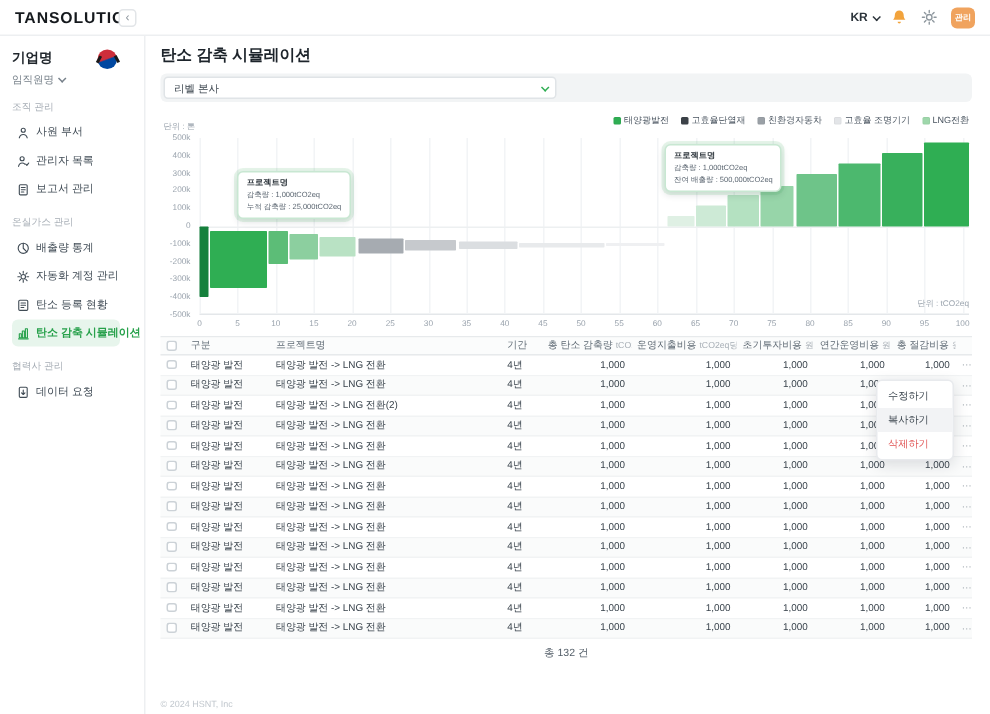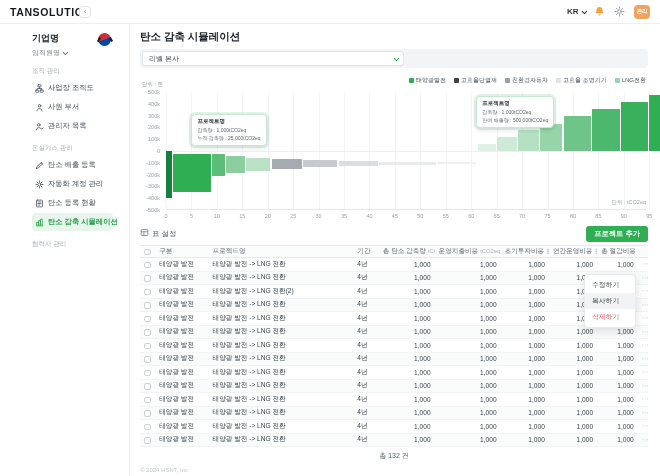--- a/index.html
+++ b/index.html
@@ -10,21 +10,21 @@
   .logo{font-weight:800;font-size:10.5px;letter-spacing:.6px;color:#15191d;}
   .collapse{position:absolute;left:79px;top:6px;width:12px;height:12px;border:1px solid #e2e5e8;border-radius:3px;background:#fff;color:#8a939b;font-size:8px;line-height:10px;text-align:center;cursor:pointer;}
   .topbar-right{margin-left:auto;display:flex;align-items:center;gap:9px;}
   .locale{font-size:8px;font-weight:700;color:#2c343b;display:flex;align-items:center;cursor:pointer;}
   .chev{display:inline-block;width:3.5px;height:3.5px;border-right:1.2px solid currentColor;border-bottom:1.2px solid currentColor;transform:rotate(45deg) translateY(-1px);margin-left:3px;}
   .chev.green{color:#2fae53;}
   .tb-ico svg{display:block;}
   .avatar{width:16px;height:14px;border-radius:4px;background:#f0a35e;color:#fff;font-size:5.5px;font-weight:700;display:flex;align-items:center;justify-content:center;cursor:pointer;}
   
   .body{display:flex;height:452px;}
-  .sidebar{width:106px;border-right:1px solid #edeff1;padding:8px 16px 4px 8px;overflow:hidden;flex:none;margin-left:24px;}
+  .sidebar{width:97px;border-right:1px solid #edeff1;padding:8px 16px 4px 8px;overflow:hidden;flex:none;}
   .company{position:relative;margin-bottom:4px;padding-right:16px;}
   .company-name{font-size:9px;font-weight:700;color:#20262c;}
   .company-member{font-size:7px;color:#77818a;margin-top:3px;display:flex;align-items:center;cursor:pointer;}
   .flag{position:absolute;right:2px;top:1px;width:13px;height:13px;border-radius:50%;background:linear-gradient(160deg,#cd2e3a 47%,#0047a0 53%);}
   .flag::before{content:"";position:absolute;left:0px;top:4px;width:1.5px;height:5px;background:#1a1a1a;transform:rotate(28deg);}
   .flag::after{content:"";position:absolute;right:0px;top:4px;width:1.5px;height:5px;background:#1a1a1a;transform:rotate(-28deg);}
   .sb-label{font-size:6.5px;color:#a6adb5;margin:9px 0 3px;}
   .sb-item{display:flex;align-items:center;gap:4px;padding:4px 3px;border-radius:4px;color:#414c56;font-size:7.3px;margin:1px 0;cursor:pointer;white-space:nowrap;}
   .sb-item.sel{background:#e7f5ec;color:#27a14b;font-weight:700;}
   .sb-ico{flex:none;display:flex;}
@@ -110,54 +110,53 @@
           <span>임직원명</span>
           <span class="chev"></span>
         </div>
         <div class="flag"></div>
       </div>
       <nav>
           <div class="sb-label">조직 관리</div>
           <div class="sb-item">
             <span class="sb-ico">
               <svg viewBox="0 0 12 12">
-                <rect x="4" y="1" width="4" height="3" rx=".5"></rect>
-                <rect x="1" y="8" width="4" height="3" rx=".5"></rect>
-                <rect x="7" y="8" width="4" height="3" rx=".5"></rect>
-                <path d="M6 4v2M3 8V6h6v2"></path>
-              </svg>
-            </span>
-            <span class="sb-txt">사업장 조직도</span>
-          </div>
-          <div class="sb-item">
-            <span class="sb-ico">
-              <svg viewBox="0 0 12 12">
                 <circle cx="6" cy="3.8" r="1.8"></circle>
                 <path d="M2.5 10.5c.4-2 1.8-3 3.5-3s3.1 1 3.5 3"></path>
               </svg>
             </span>
             <span class="sb-txt">사원 부서</span>
           </div>
           <div class="sb-item">
             <span class="sb-ico">
               <svg viewBox="0 0 12 12">
                 <circle cx="5" cy="3.8" r="1.8"></circle>
                 <path d="M1.8 10.5c.4-2 1.6-3 3.2-3 1 0 1.8.3 2.4 1M8.2 8.6l1 1 1.6-2"></path>
               </svg>
             </span>
             <span class="sb-txt">관리자 목록</span>
           </div>
+          <div class="sb-item">
+            <span class="sb-ico">
+              <svg viewBox="0 0 12 12">
+                <rect x="2.5" y="1.5" width="7" height="9" rx="1"></rect>
+                <path d="M4.3 4h3.4M4.3 6h3.4M4.3 8h2.2"></path>
+              </svg>
+            </span>
+            <span class="sb-txt">보고서 관리</span>
+          </div>
           <div class="sb-label">온실가스 관리</div>
           <div class="sb-item">
             <span class="sb-ico">
               <svg viewBox="0 0 12 12">
-                <path d="M2 10l.8-2.6 5.6-5.6 1.8 1.8-5.6 5.6L2 10zM7.6 2.6l1.8 1.8"></path>
-              </svg>
-            </span>
-            <span class="sb-txt">탄소 배출 등록</span>
+                <circle cx="6" cy="6" r="4.5"></circle>
+                <path d="M6 6V1.5M6 6l3.2 3.2"></path>
+              </svg>
+            </span>
+            <span class="sb-txt">배출량 통계</span>
           </div>
           <div class="sb-item">
             <span class="sb-ico">
               <svg viewBox="0 0 12 12">
                 <circle cx="6" cy="6" r="2"></circle>
                 <path d="M6 1.2v1.6M6 9.2v1.6M1.2 6h1.6M9.2 6h1.6M2.6 2.6l1.1 1.1M8.3 8.3l1.1 1.1M9.4 2.6L8.3 3.7M3.7 8.3L2.6 9.4"></path>
               </svg>
             </span>
             <span class="sb-txt">자동화 계정 관리</span>
           </div>
@@ -175,20 +174,29 @@
               <svg viewBox="0 0 12 12">
                 <path d="M1.8 10.5h8.6"></path>
                 <rect x="2.5" y="6" width="1.8" height="3.5"></rect>
                 <rect x="5.2" y="3.5" width="1.8" height="6"></rect>
                 <rect x="7.9" y="1.5" width="1.8" height="8"></rect>
               </svg>
             </span>
             <span class="sb-txt">탄소 감축 시뮬레이션</span>
           </div>
           <div class="sb-label">협력사 관리</div>
+          <div class="sb-item">
+            <span class="sb-ico">
+              <svg viewBox="0 0 12 12">
+                <rect x="2.5" y="1.5" width="7" height="9" rx="1"></rect>
+                <path d="M6 4v4M4.5 6.5L6 8l1.5-1.5"></path>
+              </svg>
+            </span>
+            <span class="sb-txt">데이터 요청</span>
+          </div>
         </nav>
     </div>
 
     <div class="main">
       <div class="page-title">탄소 감축 시뮬레이션</div>
 
       <div class="filterbar">
         <div class="select">
           <span>리벨 본사</span>
           <span class="chev green"></span>
@@ -303,32 +311,20 @@
             <span class="xtick" style="left: 375.553px;">75</span>
             <span class="xtick" style="left: 400.99px;">80</span>
             <span class="xtick" style="left: 426.427px;">85</span>
             <span class="xtick" style="left: 451.864px;">90</span>
             <span class="xtick" style="left: 477.301px;">95</span>
             <span class="xtick" style="left: 502.738px;">100</span>
           </div>
         <div class="unit-x">단위 : tCO2eq</div>
       </div>
 
-      <div class="table-controls">
-        <div class="settings">
-          <span>
-            <svg viewBox="0 0 12 12">
-                <rect x="1.5" y="2" width="9" height="8" rx="1"></rect>
-                <path d="M1.5 5h9M5.2 5v5"></path>
-              </svg>
-          </span>
-          <span>표 설정</span>
-        </div>
-        <button class="add-btn">프로젝트 추가</button>
-      </div>
 
       <div class="table-wrap">
         <div class="thead">
             <div class="cell" style="width: 3%;"><span class="cbx"></span></div>
             <div class="cell th" style="width: 10.5%;"><span>구분</span></div>
             <div class="cell th" style="width: 28.5%;"><span>프로젝트명</span></div>
             <div class="cell th" style="width: 5%;"><span>기간</span></div>
             <div class="cell th" style="width: 11%;"><span>총 탄소 감축량</span><span class="unit">tCO2eq</span></div>
             <div class="cell th" style="width: 13%;"><span>운영지출비용</span><span class="unit">tCO2eq당</span></div>
             <div class="cell th" style="width: 9.5%;"><span>초기투자비용</span><span class="unit">원</span><span class="sort">⇅</span></div>

